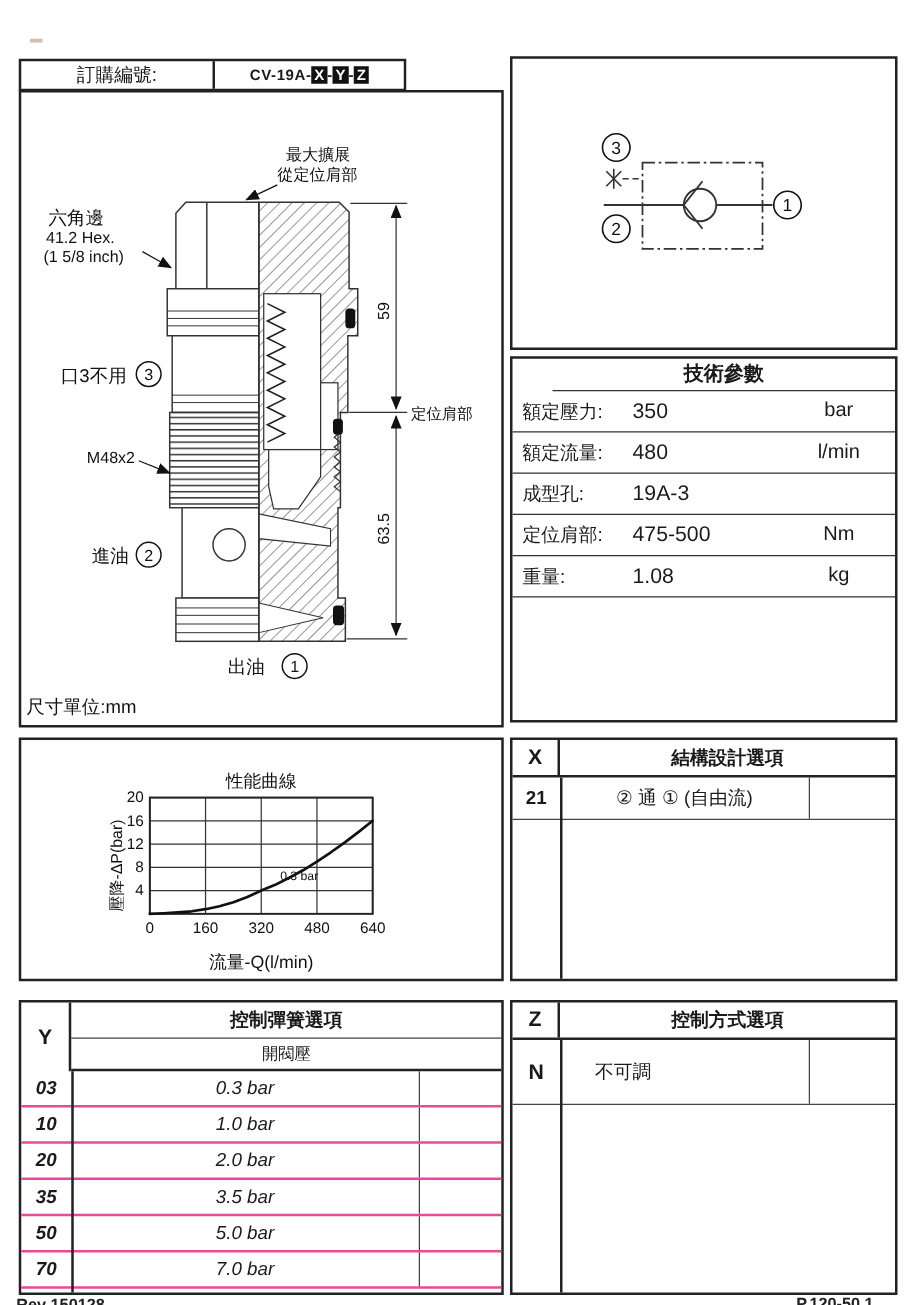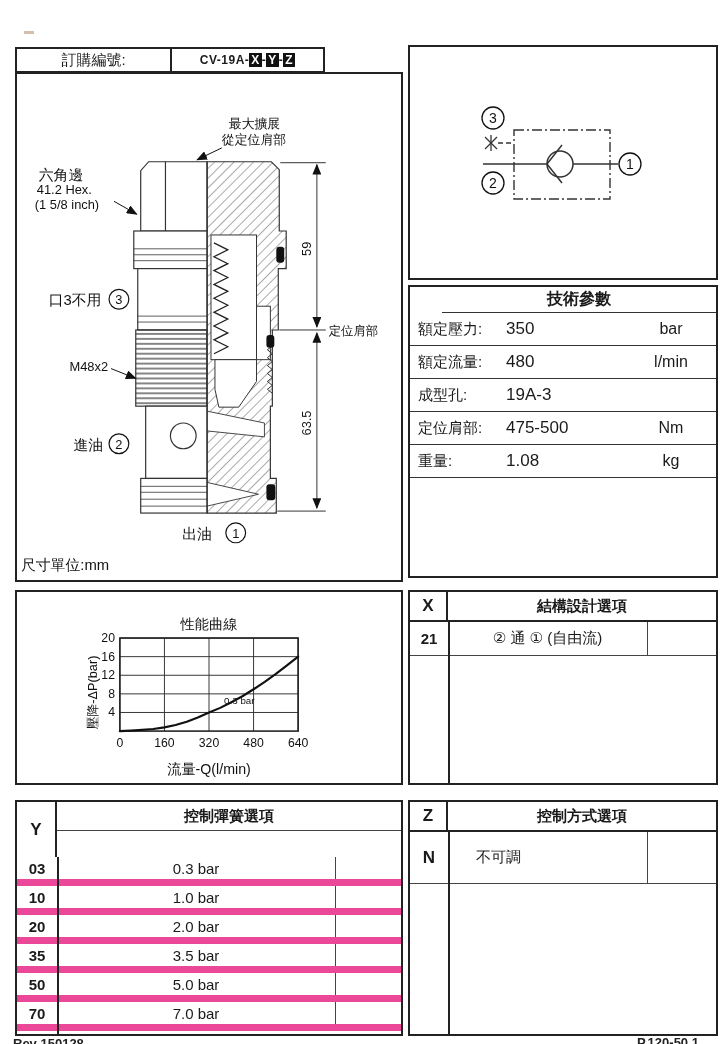--- a/index.html
+++ b/index.html
@@ -53,21 +53,21 @@
   .x-row .c.blank { border-left:1px solid #444; }
   .x-box .colline { left:38px; }
 
   
   .y-box { left:15px; top:800px; width:388px; height:236px; }
   .y-head { display:flex; }
   .y-code { width:40px; border-right:2px solid #222; display:flex; align-items:center; justify-content:center; font-size:17px; font-weight:bold; height:55px; }
   .y-head-right { flex:1; }
   .y-title { height:29px; border-bottom:1px solid #444; display:flex; align-items:center; justify-content:center; font-size:15px; font-weight:bold; }
   .y-sub { height:26px; border-bottom:2px solid #222; display:flex; align-items:center; justify-content:center; font-size:13px; }
-  .y-row { display:grid; grid-template-columns:40px 278px 66px; height:29px; border-bottom:7px solid #ec4899; }
+  .y-row { display:grid; grid-template-columns:40px 278px 66px; height:29px; border-bottom:2px solid #ec4899;font-style:italic; }
   .y-row .c { display:flex; align-items:center; justify-content:center; font-size:15px; }
   .y-row .c.code { font-weight:bold; }
   .y-row .c.blank { border-left:1px solid #444; }
   .y-box .colline { left:40px; }
 
   
   .z-box { left:408px; top:800px; width:310px; height:236px; }
   .z-box .opt-head { height:30px; }
   .z-box .opt-code-cell { width:38px; font-size:17px; }
   .z-row { display:grid; grid-template-columns:38px 199px 69px; height:52px; border-bottom:1px solid #444; }
@@ -300,20 +300,21 @@
         <div class="c blank"></div>
       </div>
     </div>
   </div>
 
   <div class="box y-box">
     <div class="y-head">
       <div class="y-code">Y</div>
       <div class="y-head-right">
         <div class="y-title">控制彈簧選項</div>
+        <div class="y-sub">開閥壓</div>
       </div>
     </div>
     <div class="opt-body" style="height:177px;">
       <div class="colline"></div>
       <div class="y-row">
         <div class="c code">03</div>
         <div class="c">0.3 bar</div>
         <div class="c blank"></div>
       </div>
       <div class="y-row">

